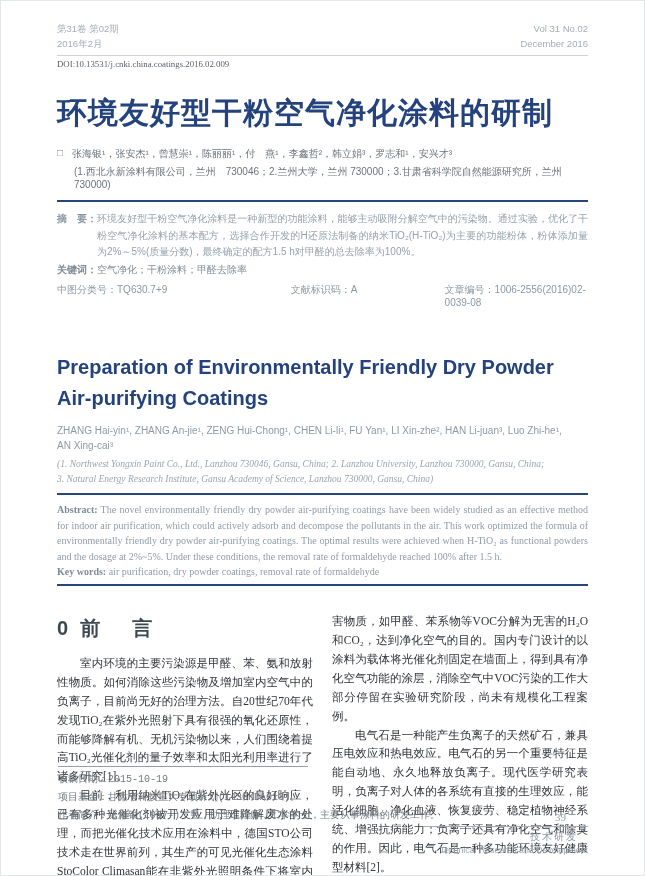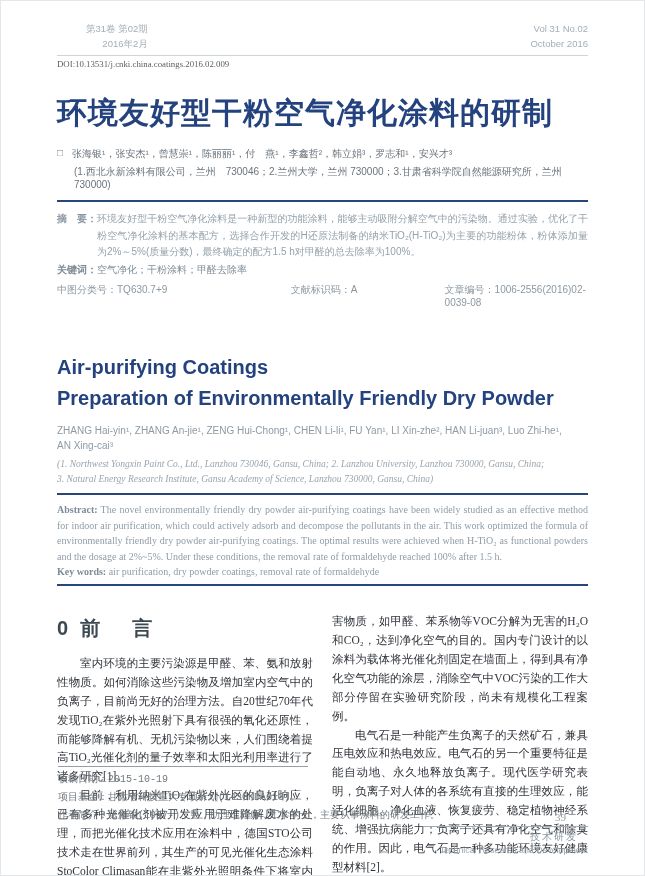--- a/index.html
+++ b/index.html
@@ -10,21 +10,21 @@
     margin: 0 auto;
     background: #ffffff;
     border: 1px solid #e4e7e9;
     padding: 20px 56px 0 56px;
     overflow: hidden;
     font-family: "Liberation Sans", "DejaVu Sans", sans-serif;
   }
   
   .header-row { display: flex; justify-content: space-between; align-items: flex-start;
     font-size: 9.5px; line-height: 1.6; color: #a4aeb5; }
-  .h-left { text-align: right; margin-left: 29px; }
+  .h-left { text-align: left; }
   .h-center { text-align: center; }
   .h-right { text-align: right; }
   .header-rule { border-bottom: 1px solid #ced4d7; margin-top: 4px; }
   .doi-line { margin-top: 3px; font-size: 8.8px; color: #585f66;
     font-family: "Liberation Serif", "DejaVu Serif", serif; }
   
   .cn-title { margin-top: 24px; font-size: 30px; font-weight: bold; color: #24437e;
     letter-spacing: 1px; }
   .authors-row { margin-top: 13px; font-size: 10px; color: #6a737b; display: flex; gap: 9px; }
   .author-marker { color: #7d868d; }
@@ -81,21 +81,21 @@
 
 <div class="page">
 
   <div class="header-row">
     <div class="h-left">
       <div>第31卷 第02期</div>
       <div>2016年2月</div>
     </div>
     <div class="h-right">
       <div>Vol 31 No.02</div>
-      <div>October 2016</div>
+      <div>December 2016</div>
     </div>
   </div>
   <div class="header-rule"></div>
   <div class="doi-line">DOI:10.13531/j.cnki.china.coatings.2016.02.009</div>
 
   <h1 class="cn-title">环境友好型干粉空气净化涂料的研制</h1>
 
   <div class="authors-row">
     <span class="author-marker">□</span>
     <span>张海银¹，张安杰¹，曾慧崇¹，陈丽丽¹，付　燕¹，李鑫哲²，韩立娟³，罗志和¹，安兴才³</span>
@@ -109,22 +109,22 @@
   <p class="cn-keywords"><span class="lbl">关键词：</span><span>空气净化；干粉涂料；甲醛去除率</span></p>
 
   <div class="meta-row">
     <span class="m1"><span>中图分类号：</span><span>TQ630.7+9</span></span>
     <span class="m2"><span>文献标识码：</span><span>A</span></span>
     <span class="m3"><span>文章编号：</span><span>1006-2556(2016)02-0039-08</span></span>
   </div>
 
   <div class="en-block">
     <h2 class="en-title">
+      <div>Preparation of Environmentally Friendly Dry Powder</div>
       <div>Air-purifying Coatings</div>
-      <div>Preparation of Environmentally Friendly Dry Powder</div>
     </h2>
     <div class="en-authors">
       <div>ZHANG Hai-yin¹, ZHANG An-jie¹, ZENG Hui-Chong¹, CHEN Li-li¹, FU Yan¹, LI Xin-zhe², HAN Li-juan³, Luo Zhi-he¹,</div>
       <div>AN Xing-cai³</div>
     </div>
     <div class="en-affil">
       <div>(1. Northwest Yongxin Paint Co., Ltd., Lanzhou 730046, Gansu, China; 2. Lanzhou University, Lanzhou 730000, Gansu, China;</div>
       <div>3. Natural Energy Research Institute, Gansu Academy of Science, Lanzhou 730000, Gansu, China)</div>
     </div>
     <div class="rule-navy sm"></div>

